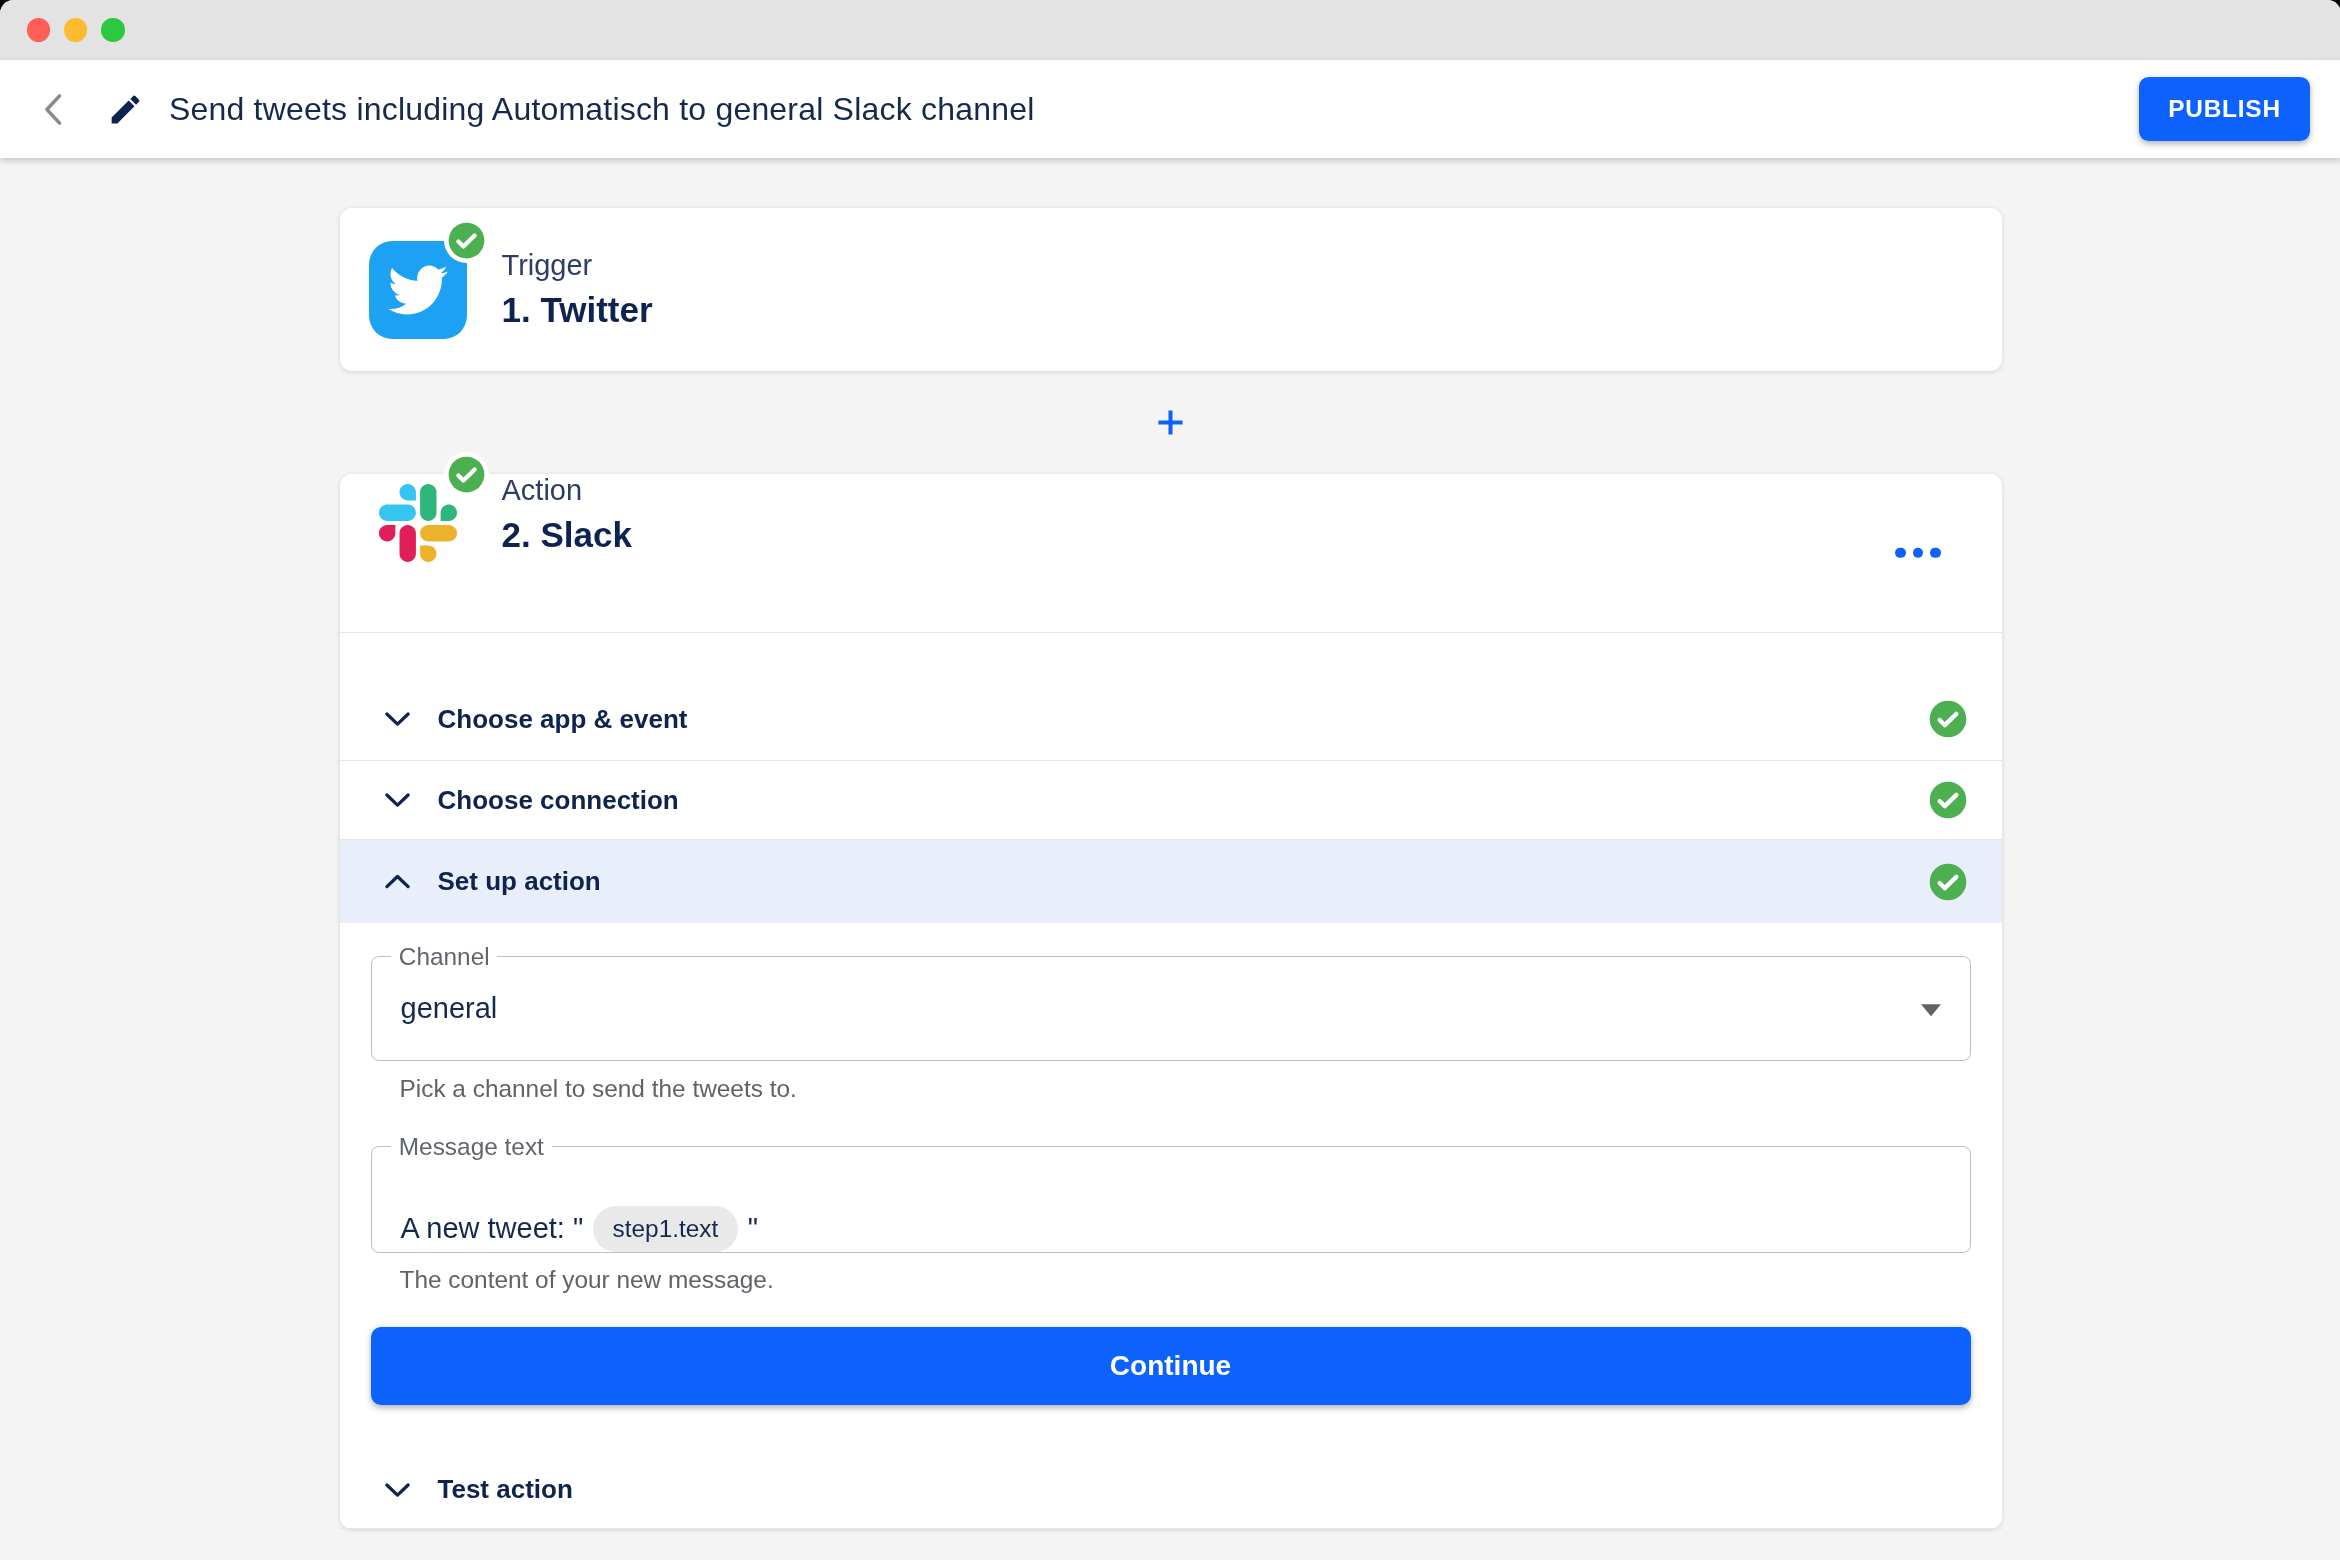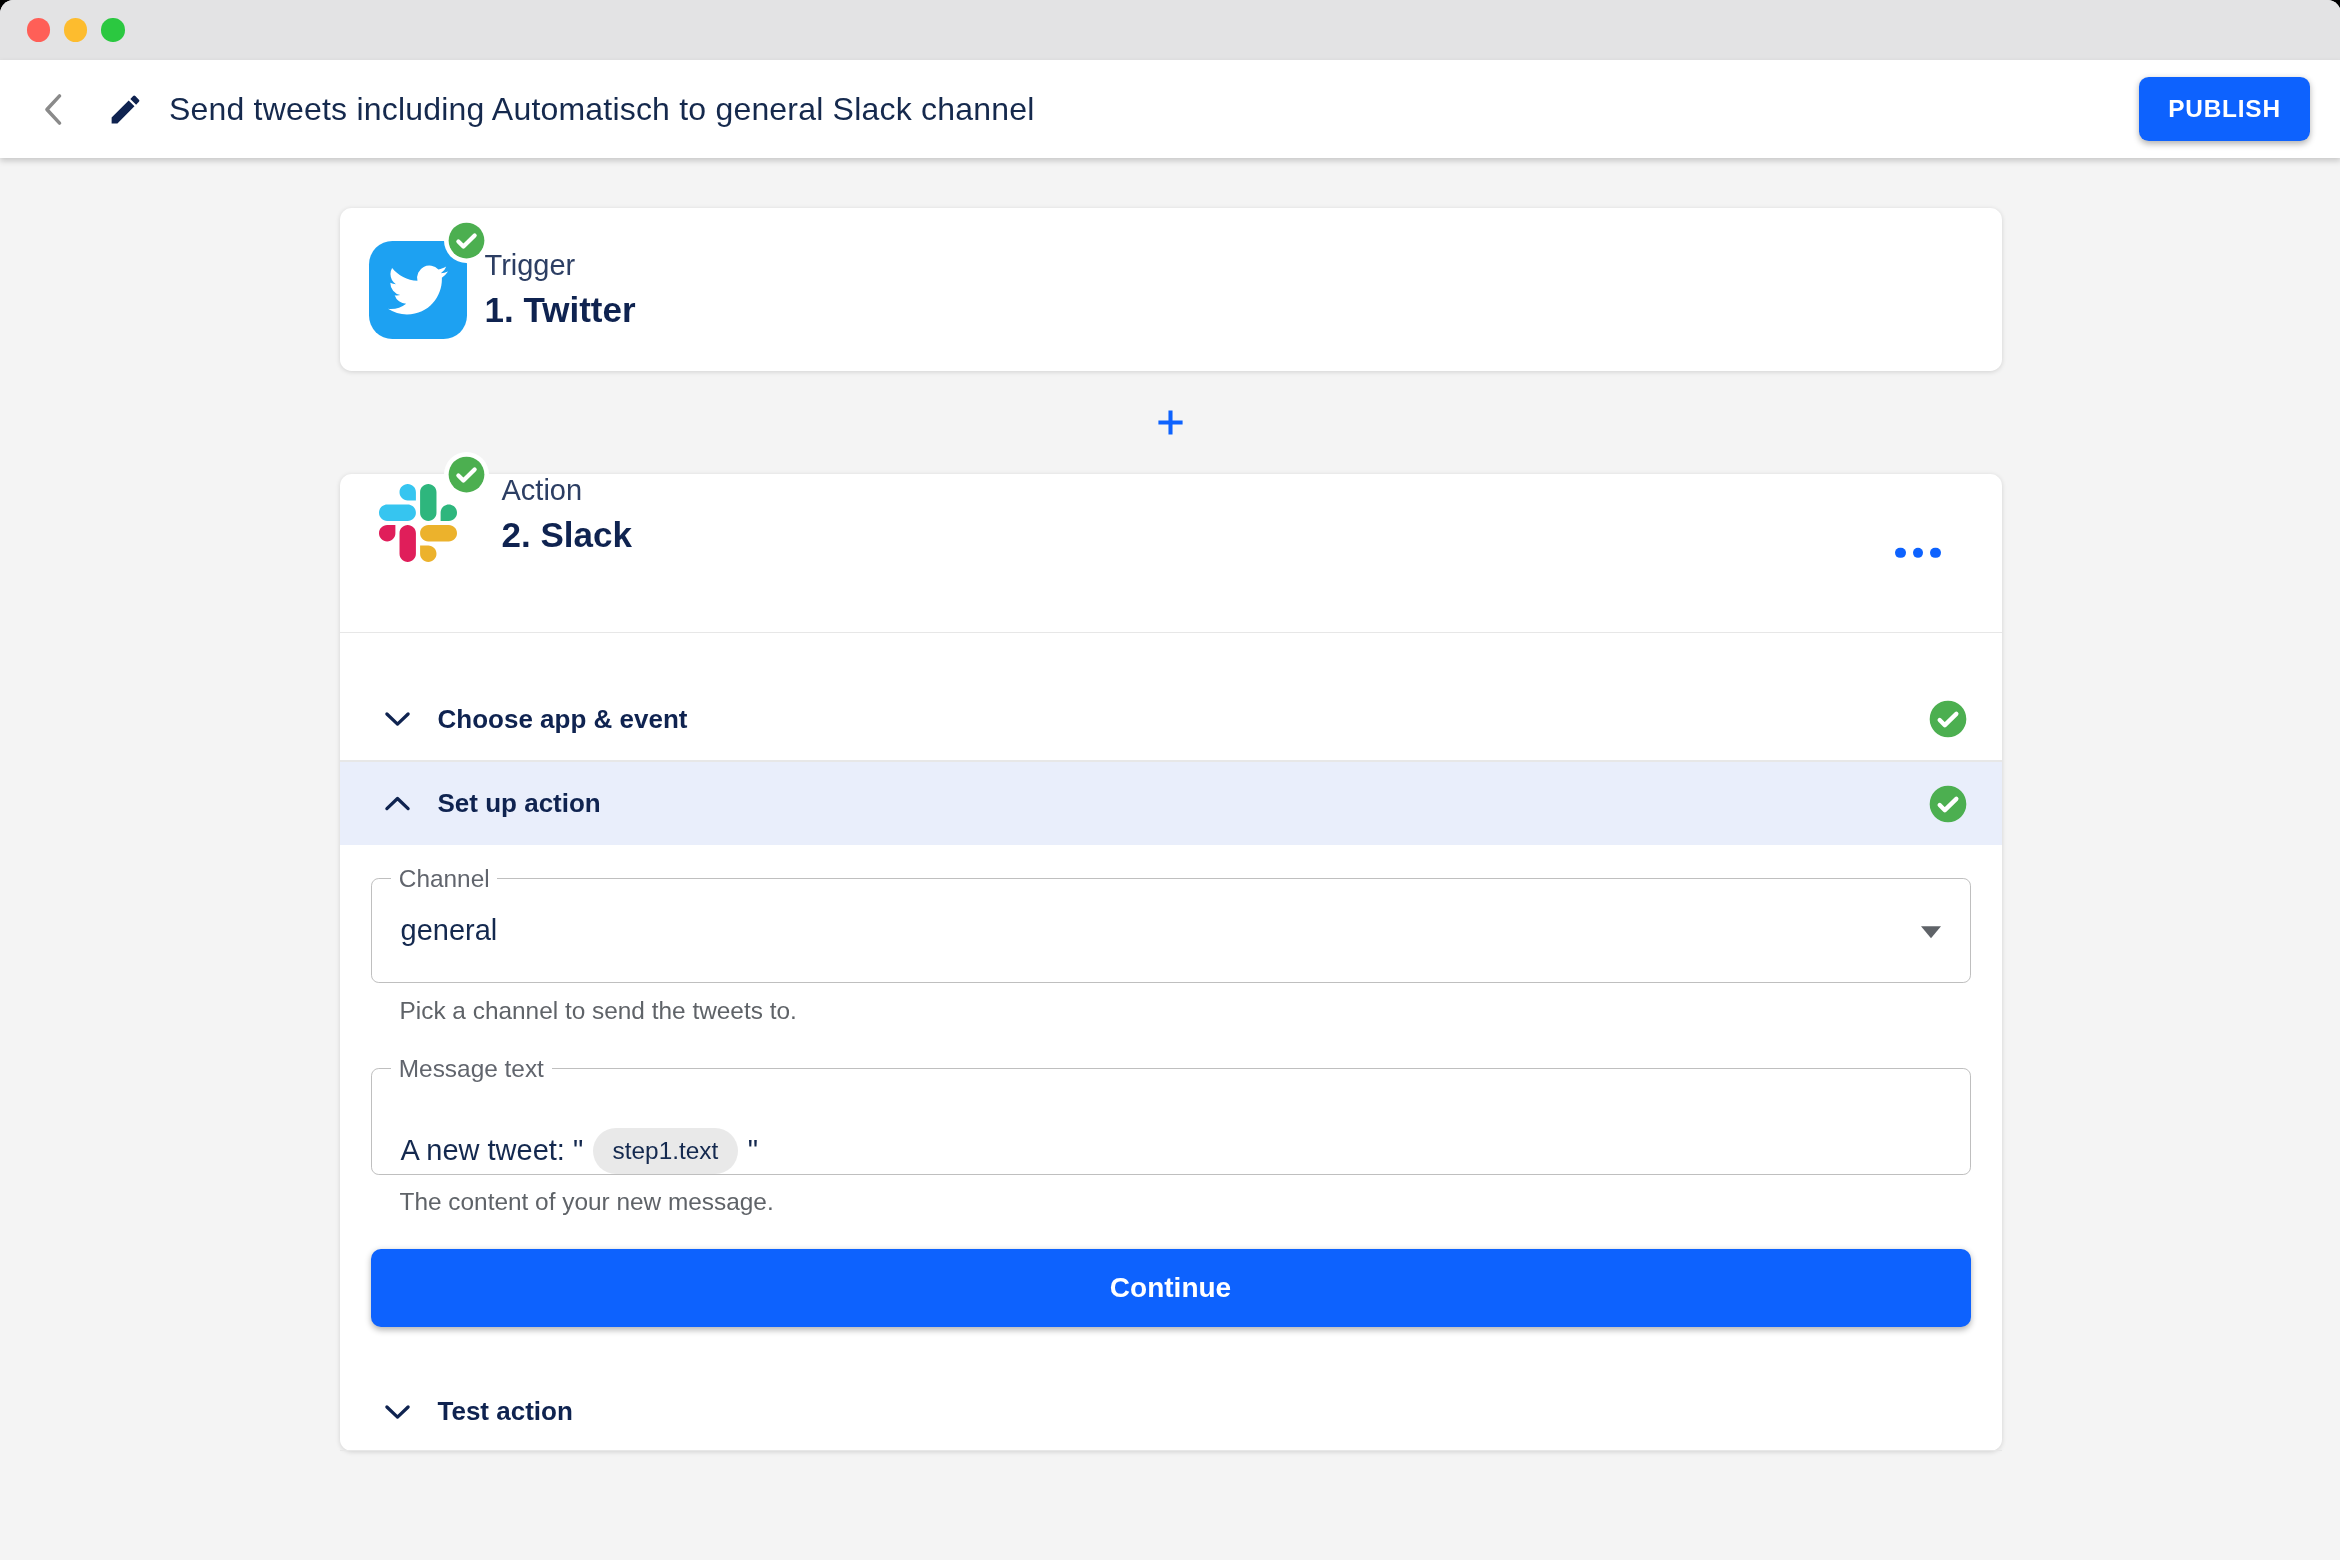--- a/index.html
+++ b/index.html
@@ -16,21 +16,21 @@
   
   .appbar{height:98px;background:#ffffff;display:flex;align-items:center;padding:0 31px;position:relative;z-index:5;box-shadow:0 2.9px 5.9px rgba(0,0,0,0.18);}
   .back-btn{width:43px;height:59px;background:none;border:none;display:flex;align-items:center;justify-content:center;cursor:pointer;padding:0;}
   .pencil-wrap{margin-left:33px;display:flex;align-items:center;}
   .flow-title{margin:0 0 0 25px;font-size:32px;font-weight:400;color:#15294d;letter-spacing:0.2px;cursor:text;}
   .publish-btn{margin-left:auto;width:171px;height:64px;border:none;border-radius:9.8px;background:#0d62fe;color:#fff;font-family:"Liberation Sans",sans-serif;font-size:24.4px;font-weight:700;letter-spacing:0.8px;box-shadow:0 2.9px 5.9px rgba(0,0,0,0.3);cursor:pointer;}
 
   
   .canvas{position:relative;height:1402px;overflow:hidden;}
   .card{width:1662px;margin:0 auto;background:#fff;border-radius:11.7px;box-shadow:0 1px 4.9px rgba(0,0,0,0.14);box-sizing:border-box;}
-  .trigger-card{margin-top:50px;height:163px;display:flex;align-items:center;padding-left:29px;gap:18px;cursor:pointer;}
+  .trigger-card{margin-top:50px;height:163px;display:flex;align-items:center;padding-left:29px;gap:35px;cursor:pointer;}
   .app-box{position:relative;width:98px;height:98px;display:flex;align-items:center;justify-content:center;flex:0 0 auto;}
   .twitter-tile{width:98px;height:98px;background:#1da1f2;border-radius:23.4px;display:flex;align-items:center;justify-content:center;}
   .badge{position:absolute;top:-22.4px;right:-22.4px;width:45px;height:45px;background:#fff;border-radius:50%;display:flex;align-items:center;justify-content:center;}
   .step-meta{display:flex;flex-direction:column;gap:7.8px;}
   .step-kind{font-size:29px;color:#2c3e63;}
   .step-name{font-size:35px;font-weight:700;color:#0f2350;}
 
   .add-row{display:flex;justify-content:center;align-items:center;height:103px;}
   .add-btn{width:55px;height:55px;background:none;border:none;display:flex;align-items:center;justify-content:center;cursor:pointer;padding:0;}
 
@@ -155,20 +155,33 @@
         </span>
         <span class="label">Choose app &amp; event</span>
         <span class="grow"></span>
         <svg width="40" height="40" viewBox="0 0 24 24">
             <circle cx="12" cy="12" r="11" fill="#4caf50"></circle>
             <path d="M7 12.6l3.1 3.1L17 8.9" stroke="#fff" stroke-width="2.6" fill="none" stroke-linecap="round" stroke-linejoin="round"></path>
           </svg>
       </div>
       <div class="hr"></div>
 
+      <div class="acc-row row-h80">
+        <span class="chev">
+          <svg width="27" height="17.6" viewBox="0 0 28 18" fill="none">
+              <polyline points="3,4 14,14.5 25,4" stroke="#0f2350" stroke-width="3.4" fill="none" stroke-linecap="round" stroke-linejoin="round"></polyline>
+            </svg>
+        </span>
+        <span class="label">Choose connection</span>
+        <span class="grow"></span>
+        <svg width="40" height="40" viewBox="0 0 24 24">
+            <circle cx="12" cy="12" r="11" fill="#4caf50"></circle>
+            <path d="M7 12.6l3.1 3.1L17 8.9" stroke="#fff" stroke-width="2.6" fill="none" stroke-linecap="round" stroke-linejoin="round"></path>
+          </svg>
+      </div>
       <div class="hr"></div>
 
       <div class="acc-row row-active">
         <span class="chev">
           <svg width="27" height="17.6" viewBox="0 0 28 18" fill="none" style="transform:rotate(180deg)">
               <polyline points="3,4 14,14.5 25,4" stroke="#0f2350" stroke-width="3.4" fill="none" stroke-linecap="round" stroke-linejoin="round"></polyline>
             </svg>
         </span>
         <span class="label">Set up action</span>
         <span class="grow"></span>

